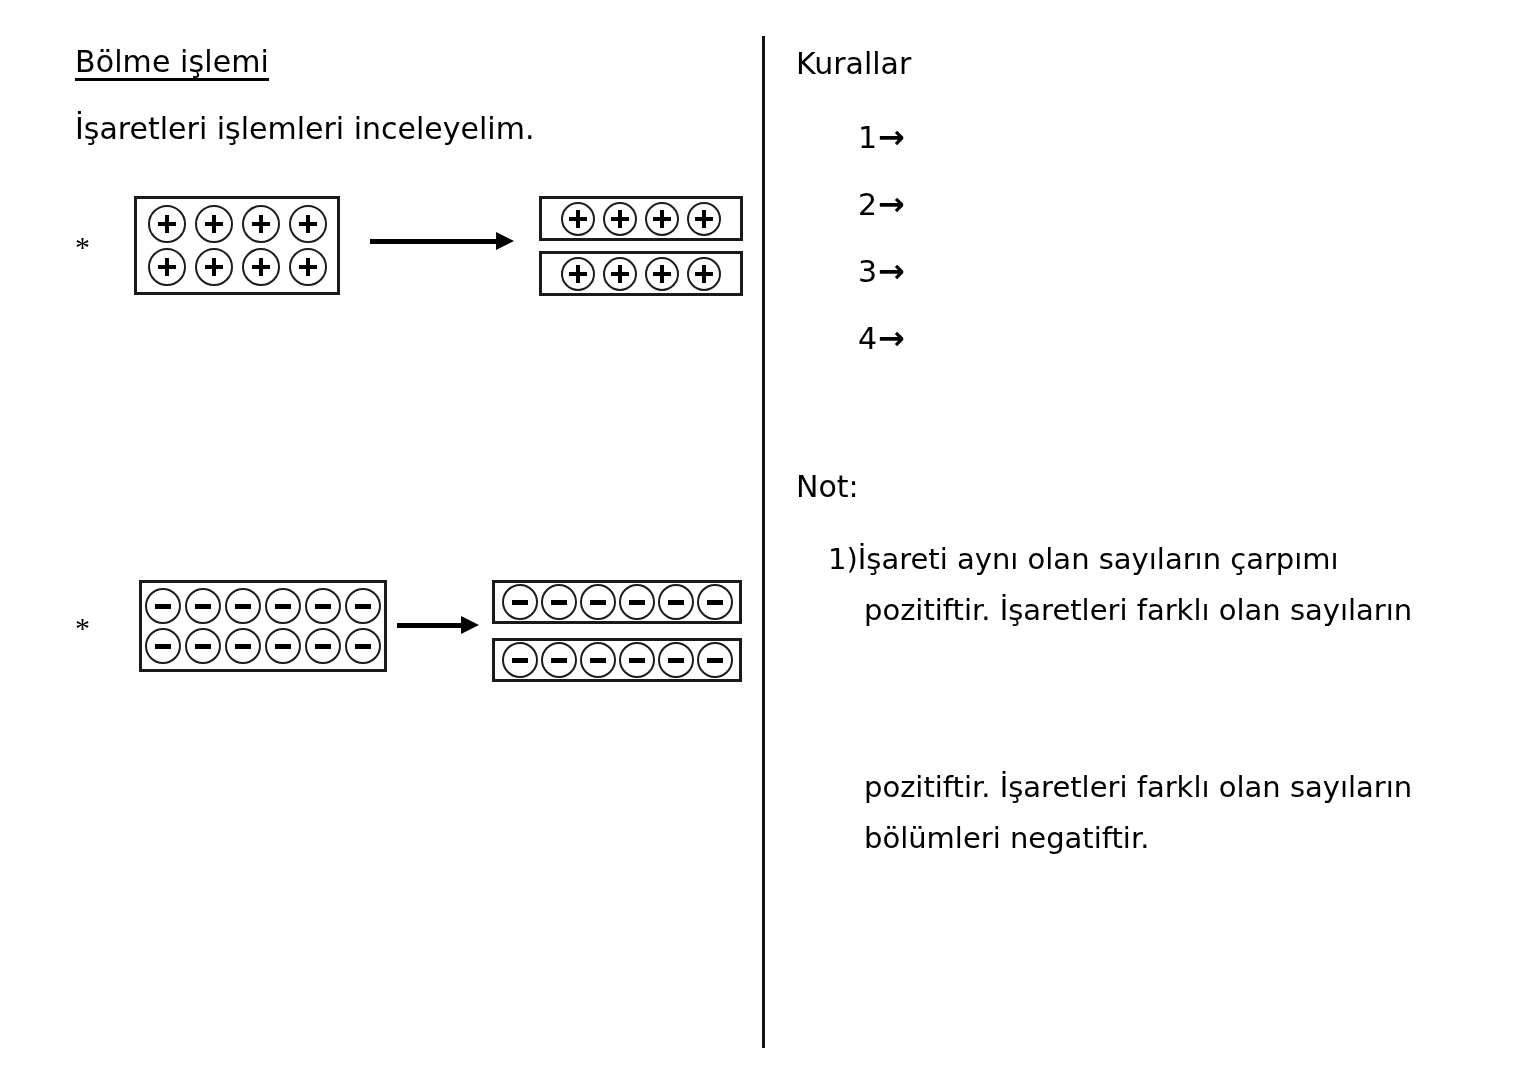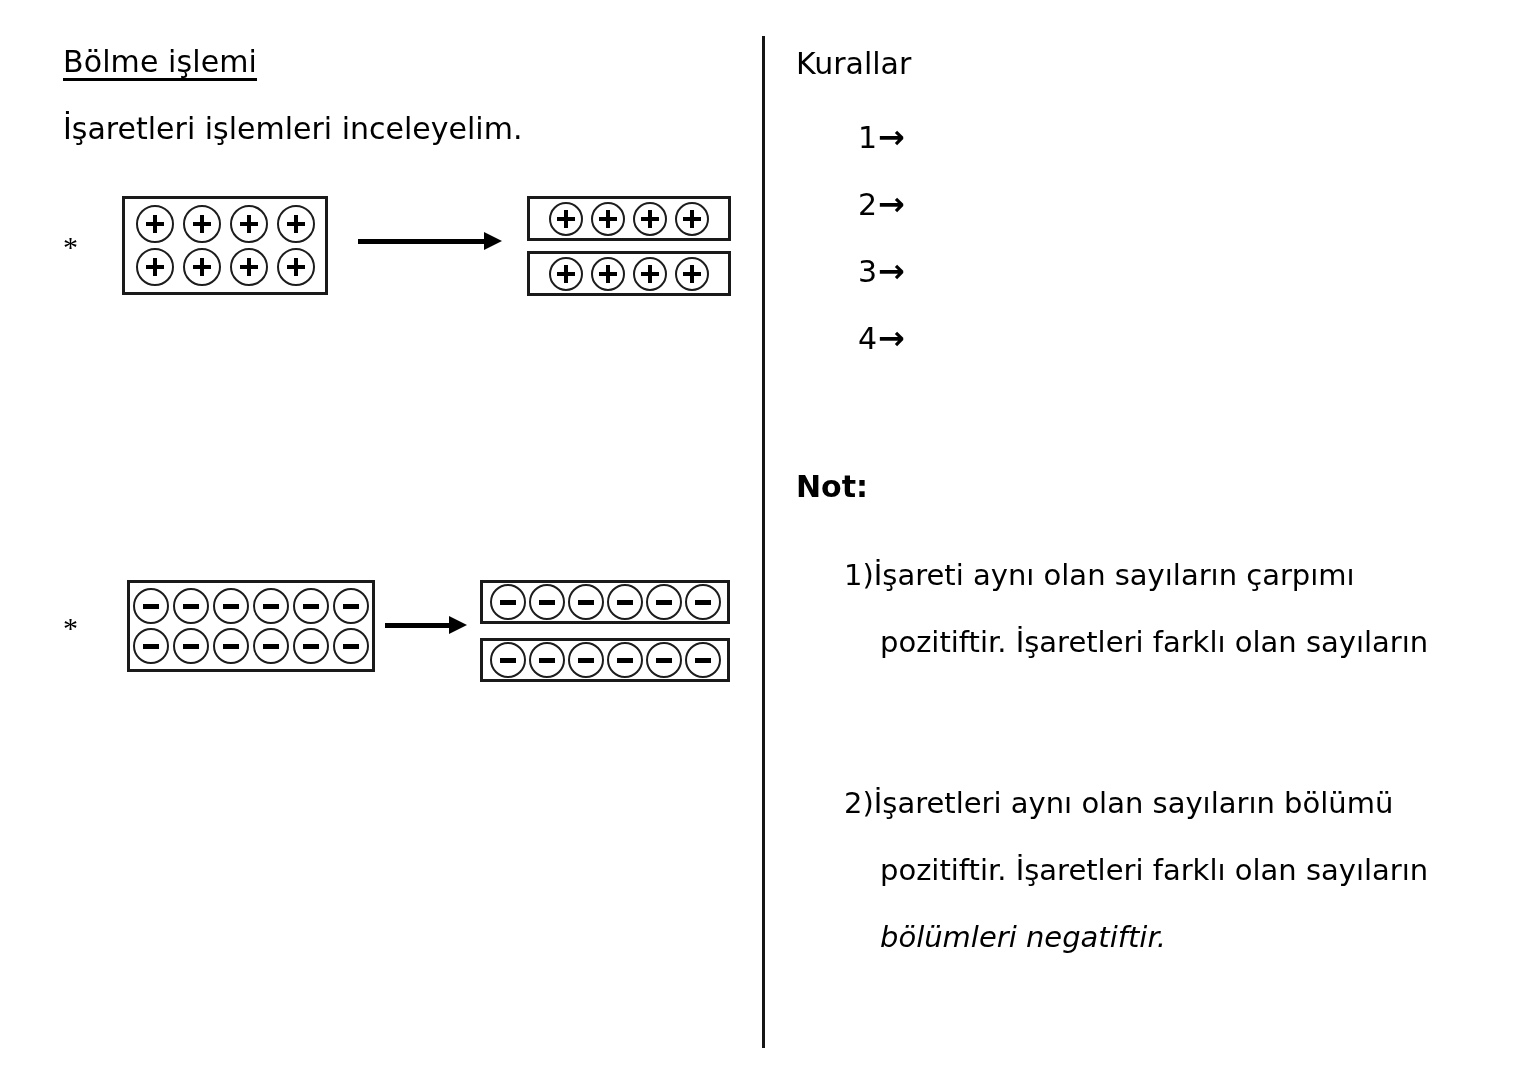--- a/index.html
+++ b/index.html
@@ -13,21 +13,21 @@
     height: 1080px;
     position: relative;
     overflow: hidden;
     font-family: "DejaVu Sans", "Liberation Sans", sans-serif;
     color: #000000;
   }
 
   
   #left-column {
     position: absolute;
-    left: 0; top: 0;
+    left: 12px; top: 0;
     width: 763px; height: 1080px;
   }
 
   #page-heading {
     position: absolute;
     left: 63px;
     top: 43px;
     font-size: 30px;
     line-height: 38px;
     text-decoration: underline;
@@ -163,35 +163,34 @@
     line-height: 38px;
   }
 
   #note-title {
     position: absolute;
     left: 33px;
     top: 468px;
     font-size: 30px;
     line-height: 38px;
     white-space: nowrap;
-    font-weight: bold;
   }
 
   .note-item {
     position: absolute;
     left: 65px;
     width: 640px;
     font-size: 29px;
     line-height: 51px;
     text-align: justify;
     text-justify: inter-word;
     text-indent: 0;
   }
   .note-item p {
-    margin: 16px;
+    margin: 0;
     text-align: justify;
   }
   .note-item p:last-child {
     text-align: left;
   }
   .note-hanging {
     padding-left: 36px;
     text-indent: -36px;
   }
 </style>
@@ -325,18 +324,17 @@
   </div>
 
   <div id="note-title">Not:</div>
 
   <div class="note-item" style="top:534px;">
     <p>1)İşareti aynı olan sayıların çarpımı</p>
     <p class="note-hanging" style="text-indent:0; padding-left:36px;">pozitiftir. İşaretleri farklı olan sayıların</p>
   </div>
 
   <div class="note-item" style="top:762px;">
-    <p>2)İşaretleri aynı olan sayıların bölümü</p>
     <p class="note-hanging" style="text-indent:0; padding-left:36px;">pozitiftir. İşaretleri farklı olan sayıların</p>
-    <p class="note-hanging" style="text-indent:0; padding-left:36px;font-style:italic;">bölümleri negatiftir.</p>
+    <p class="note-hanging" style="text-indent:0; padding-left:36px;">bölümleri negatiftir.</p>
   </div>
 
 </div>
 
 </body></html>

